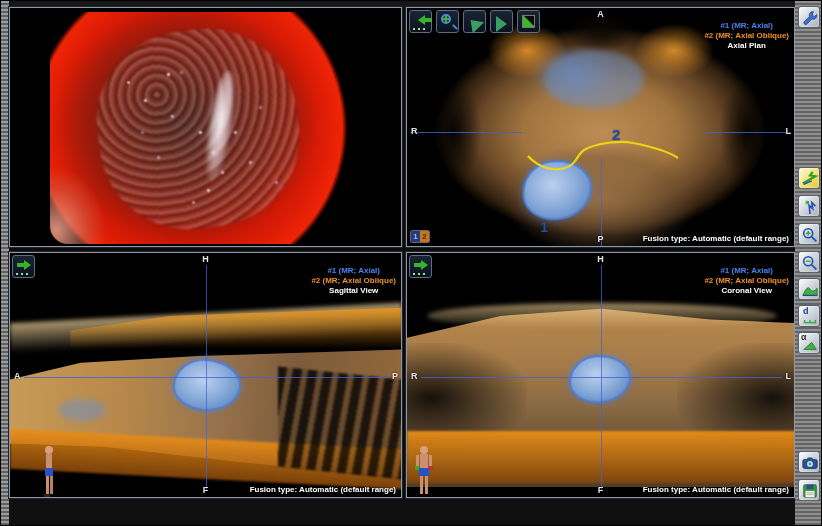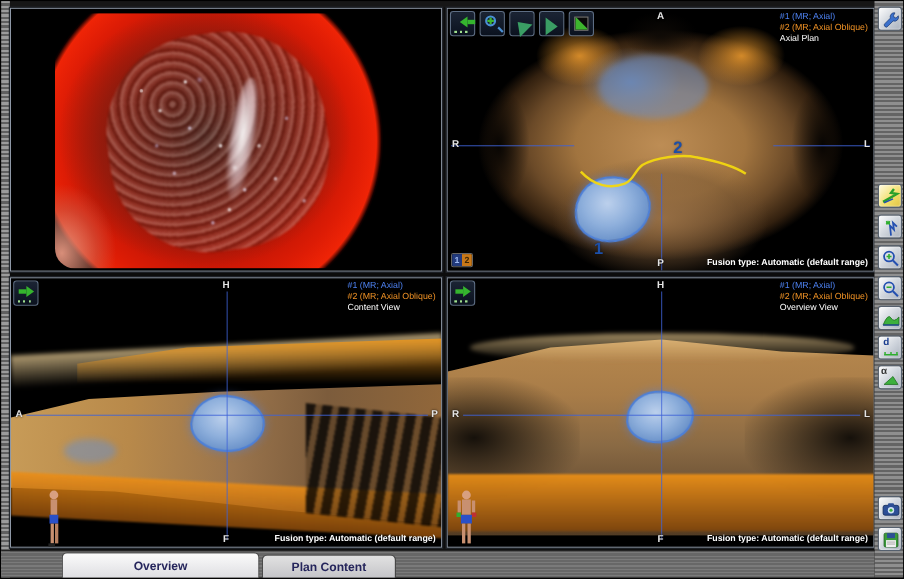--- a/index.html
+++ b/index.html
@@ -10,21 +10,21 @@
     background:repeating-linear-gradient(0deg,#9b9b9b 0 2px,#5f5f5f 2px 4px);}
   .edge-top{position:absolute;left:0;top:0;width:822px;height:6px;background:#161616;}
   .gutter{position:absolute;background:#0c0c0c;}
   
   .panel{position:absolute;background:#000;border:1px solid #8e98a6;outline:1px solid #20242a;overflow:hidden;}
   #p-endo{left:8px;top:6px;width:393px;height:240px;}
   #p-axial{left:405px;top:6px;width:389px;height:240px;}
   #p-sag{left:8px;top:251px;width:393px;height:246px;}
   #p-cor{left:405px;top:251px;width:389px;height:246px;}
   
-  .vhead{position:absolute;top:2px;right:5px;text-align:left;font-size:8px;font-weight:normal;line-height:10px;z-index:30;text-shadow:0 1px 1px #000;}
+  .vhead{position:absolute;top:13px;right:5px;text-align:center;font-size:8px;font-weight:bold;line-height:10px;z-index:30;text-shadow:0 1px 1px #000;}
   .vhead .l1{color:#4d82f2;display:block}.vhead .l2{color:#f09225;display:block}.vhead .l3{color:#fff;display:block}
   .vfoot{position:absolute;bottom:3px;right:5px;color:#fff;font-size:8px;font-weight:bold;z-index:30;text-shadow:0 1px 1px #000;}
   .orx{position:absolute;color:#e4e4e4;font-size:9px;font-weight:bold;z-index:28;text-shadow:0 0 2px #000;}
   
   .hline{position:absolute;height:1px;background:#3f63d8;opacity:.8;z-index:20;}
   .vline{position:absolute;width:1px;background:#3f63d8;opacity:.75;z-index:20;}
   
   .endo-video{position:absolute;left:40px;top:4px;width:310px;height:232px;border-radius:18px 8px 8px 18px;overflow:hidden;
     background:
      radial-gradient(ellipse 75px 95px at 2% 94%, rgba(228,150,128,.95), rgba(198,108,88,.45) 42%, rgba(0,0,0,0) 66%),
@@ -202,21 +202,21 @@
     <div class="vline" style="left:196px;top:12px;height:226px;"></div>
     <div class="hline" style="left:14px;top:124px;width:365px;"></div>
 
     <div class="vbtn" style="left:2px;top:2px;">
       <span class="garrow"></span>
       <span class="dots"></span>
     </div>
     <div class="vhead">
       <span class="l1">#1 (MR; Axial)</span>
       <span class="l2">#2 (MR; Axial Oblique)</span>
-      <span class="l3">Content View</span>
+      <span class="l3">Sagittal View</span>
     </div>
     <div class="orx" style="left:50%;top:1px;transform:translateX(-50%);">H</div>
     <div class="orx" style="left:4px;top:118px;">A</div>
     <div class="orx" style="right:3px;top:118px;">P</div>
     <div class="orx" style="left:50%;bottom:2px;transform:translateX(-50%);">F</div>
 
     <svg class="pat" style="left:30px;top:192px;" width="18" height="52" viewBox="0 0 18 52">
       <circle cx="9" cy="5" r="4" fill="#d8a080"></circle>
       <rect x="6" y="9" width="6" height="14" fill="#c89070"></rect>
       <rect x="5" y="23" width="8" height="8" fill="#2a50c8"></rect>
@@ -238,21 +238,21 @@
     <div class="vline" style="left:194px;top:12px;height:226px;"></div>
     <div class="hline" style="left:14px;top:124px;width:361px;"></div>
 
     <div class="vbtn" style="left:2px;top:2px;">
       <span class="garrow"></span>
       <span class="dots"></span>
     </div>
     <div class="vhead">
       <span class="l1">#1 (MR; Axial)</span>
       <span class="l2">#2 (MR; Axial Oblique)</span>
-      <span class="l3">Overview View</span>
+      <span class="l3">Coronal View</span>
     </div>
     <div class="orx" style="left:50%;top:1px;transform:translateX(-50%);">H</div>
     <div class="orx" style="left:4px;top:118px;">R</div>
     <div class="orx" style="right:3px;top:118px;">L</div>
     <div class="orx" style="left:50%;bottom:2px;transform:translateX(-50%);">F</div>
 
     <svg class="pat" style="left:6px;top:192px;" width="22" height="52" viewBox="0 0 22 52">
       <circle cx="11" cy="5" r="4" fill="#d8a080"></circle>
       <rect x="7" y="9" width="8" height="14" fill="#c89070"></rect>
       <rect x="3" y="10" width="3" height="11" fill="#c89070"></rect>
@@ -327,17 +327,13 @@
     <div class="sbtn" style="top:478px;">
       <svg width="18" height="18" viewBox="0 0 20 20">
         <rect x="3" y="3" width="14" height="14" rx="1.5" fill="#3a9a3a" stroke="#1d5c1d" stroke-width="0.8"></rect>
         <rect x="6" y="3" width="8" height="5" fill="#2c4f96"></rect>
         <rect x="5" y="10" width="10" height="7" fill="#f0f0f0"></rect>
         <path d="M6 12 H14 M6 14 H14" stroke="#999" stroke-width="0.8"></path>
       </svg>
     </div>
   </div>
 
-  <div id="tabbar">
-    <div class="tab active" style="left:55px;width:180px;">Overview</div>
-    <div class="tab" style="left:237px;width:122px;">Plan Content</div>
-  </div>
 </div>
 
 </body></html>

